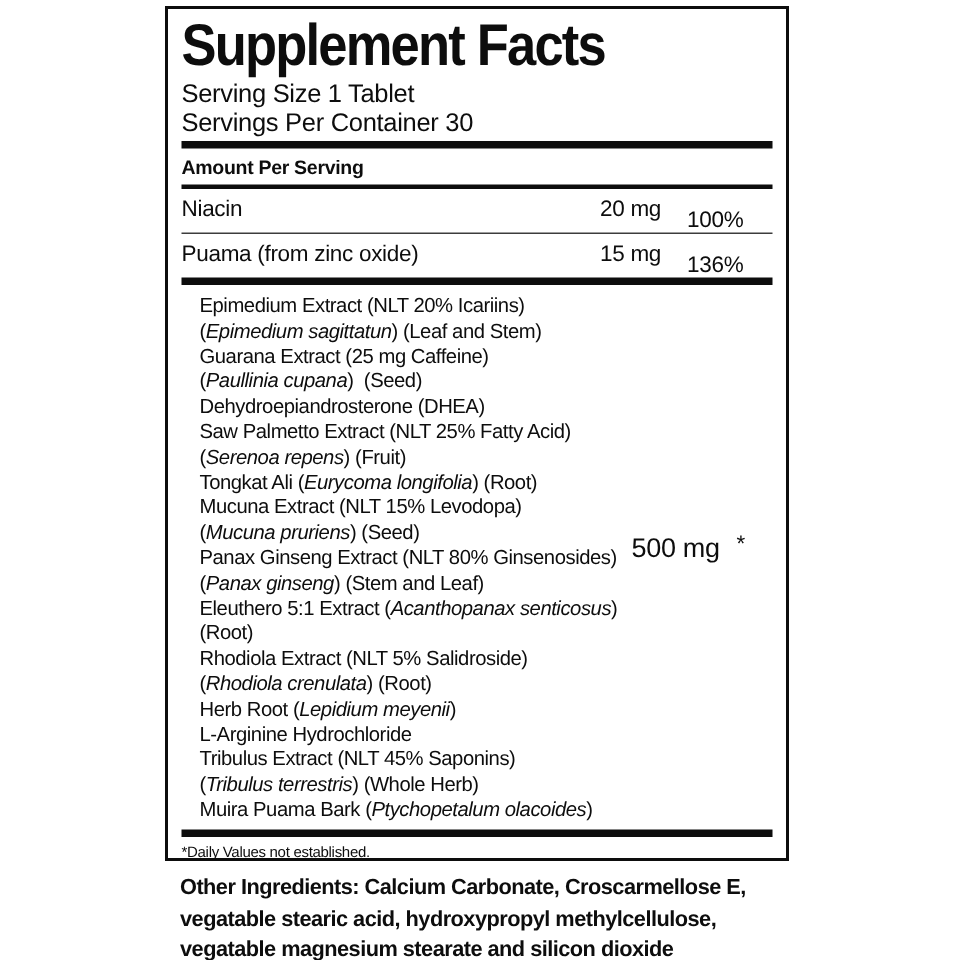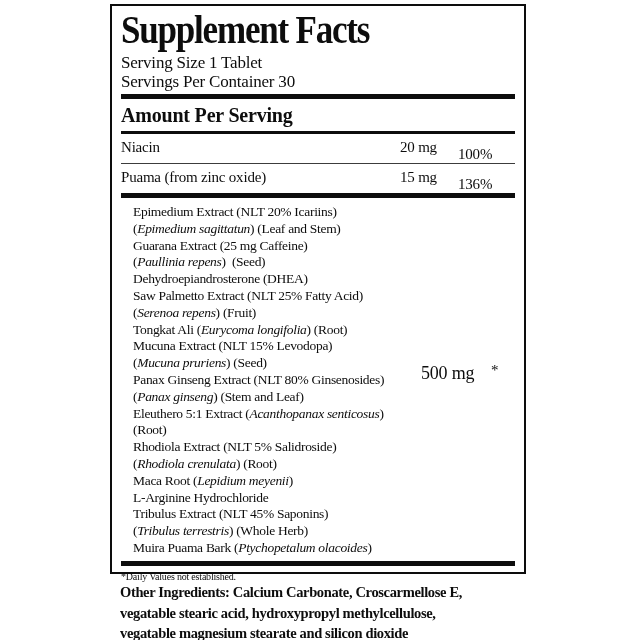--- a/index.html
+++ b/index.html
@@ -1,21 +1,21 @@
 <!DOCTYPE html>
 <html><head>
 <meta charset="utf-8">
 <style>
   html, body { margin: 0; padding: 0; background: #ffffff; }
   .page {
     position: relative;
     width: 640px; height: 640px;
     background: #ffffff;
     color: #0d0d0d;
-    font-family: Liberation Serif, serif;
+    font-family: Liberation Sans, sans-serif;
     overflow: hidden;
   }
   .facts-box {
     position: absolute;
     left: 110px; top: 4px;
     width: 416px; height: 570px;
     box-sizing: border-box;
     border: 2px solid #0d0d0d;
     background: #ffffff;
     padding: 5px 9px 0 9px;
@@ -39,21 +39,21 @@
   .bar { background: #0d0d0d; }
   .bar.thick { height: 5px; }
   .bar.med { height: 3px; }
   .hairline { height: 1px; background: #3c3c3c; }
   .head-row {
     display: flex;
     justify-content: space-between;
     align-items: baseline;
     padding: 5px 0 4px 0;
     font-weight: bold;
-    font-size: 20px;
+    font-size: 13px;
     letter-spacing: -0.2px;
   }
   .nut-row {
     position: relative;
     font-size: 15px;
     letter-spacing: -0.2px;
     padding: 5px 0 7px 0;
   }
   .nut-amount { position: absolute; left: 269px; top: 5px; margin-left: 10px; }
   .nut-dv     { position: absolute; left: 337px; top: 12px; }
@@ -110,34 +110,34 @@
         <div class="nut-row"><span>Niacin</span><span class="nut-amount">20 mg</span><span class="nut-dv">100%</span></div>
         <div class="hairline"></div>
         <div class="nut-row"><span>Puama (from zinc oxide)</span><span class="nut-amount">15 mg</span><span class="nut-dv">136%</span></div>
       </div>
     <div class="bar thick"></div>
     <div class="blend">
       <div id="blend-lines">
           <div class="blend-line"><span>Epimedium Extract (NLT 20% Icariins)</span></div>
           <div class="blend-line"><span>(</span><span class="it">Epimedium sagittatun</span><span>) (Leaf and Stem)</span></div>
           <div class="blend-line"><span>Guarana Extract (25 mg Caffeine)</span></div>
-          <div class="blend-line"><span>(</span><span class="it">Paullinia repens</span><span>)  (Seed)</span></div>
+          <div class="blend-line"><span>(</span><span class="it">Paullinia cupana</span><span>)  (Seed)</span></div>
           <div class="blend-line"><span>Dehydroepiandrosterone (DHEA)</span></div>
           <div class="blend-line"><span>Saw Palmetto Extract (NLT 25% Fatty Acid)</span></div>
           <div class="blend-line"><span>(</span><span class="it">Serenoa repens</span><span>) (Fruit)</span></div>
           <div class="blend-line"><span>Tongkat Ali (</span><span class="it">Eurycoma longifolia</span><span>) (Root)</span></div>
           <div class="blend-line"><span>Mucuna Extract (NLT 15% Levodopa)</span></div>
           <div class="blend-line"><span>(</span><span class="it">Mucuna pruriens</span><span>) (Seed)</span></div>
           <div class="blend-line"><span>Panax Ginseng Extract (NLT 80% Ginsenosides)</span></div>
           <div class="blend-line"><span>(</span><span class="it">Panax ginseng</span><span>) (Stem and Leaf)</span></div>
           <div class="blend-line"><span>Eleuthero 5:1 Extract (</span><span class="it">Acanthopanax senticosus</span><span>)</span></div>
           <div class="blend-line"><span>(Root)</span></div>
           <div class="blend-line"><span>Rhodiola Extract (NLT 5% Salidroside)</span></div>
           <div class="blend-line"><span>(</span><span class="it">Rhodiola crenulata</span><span>) (Root)</span></div>
-          <div class="blend-line"><span>Maca Root (</span><span class="it">Lepidium meyenii</span><span>)</span></div>
+          <div class="blend-line"><span>Herb Root (</span><span class="it">Lepidium meyenii</span><span>)</span></div>
           <div class="blend-line"><span>L-Arginine Hydrochloride</span></div>
           <div class="blend-line"><span>Tribulus Extract (NLT 45% Saponins)</span></div>
           <div class="blend-line"><span>(</span><span class="it">Tribulus terrestris</span><span>) (Whole Herb)</span></div>
           <div class="blend-line"><span>Muira Puama Bark (</span><span class="it">Ptychopetalum olacoides</span><span>)</span></div>
         </div>
       <span class="blend-amount">500 mg</span>
       <span class="blend-dv">*</span>
     </div>
     <div class="bar thick"></div>
     <div class="footnote">*Daily Values not established.</div>

